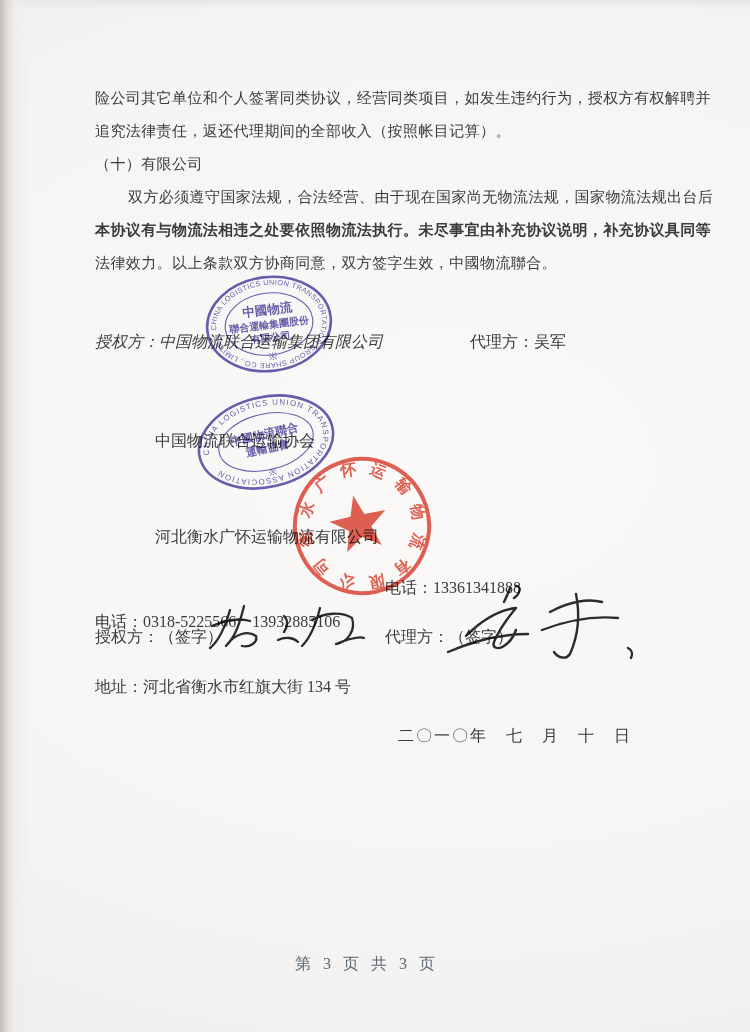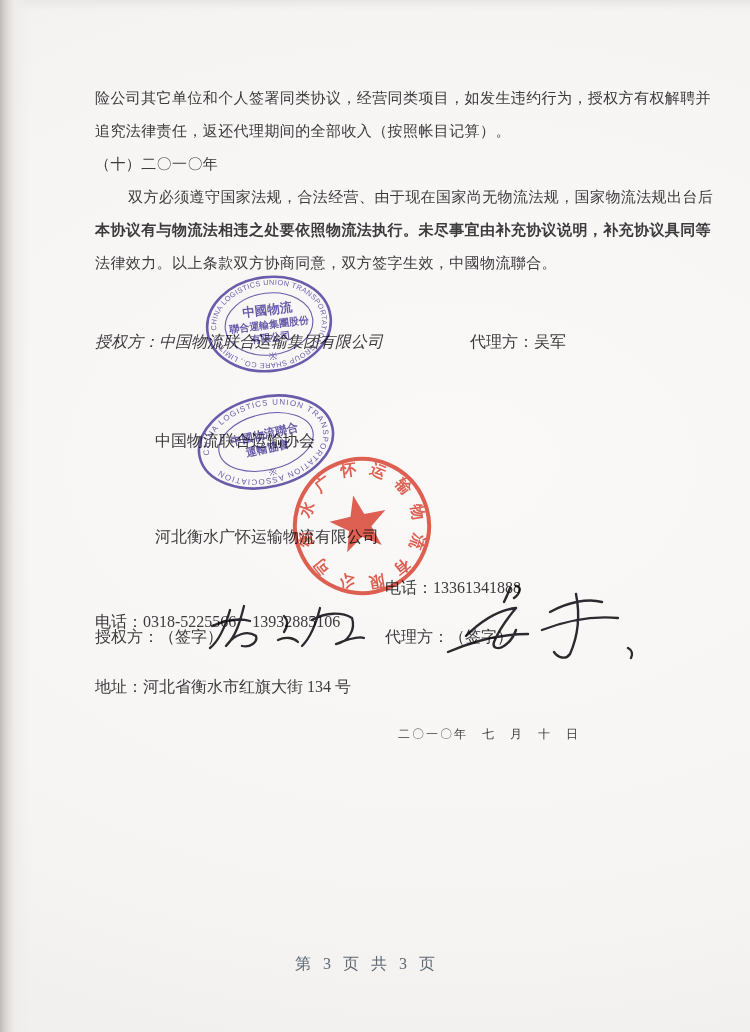--- a/index.html
+++ b/index.html
@@ -10,34 +10,34 @@
       linear-gradient(90deg,#bdbab8 0px,#dad7d5 6px,#efedeb 14px,rgba(249,247,245,0) 30px),
       linear-gradient(180deg,#e9e7e5 0px,rgba(249,247,245,0) 10px),
       radial-gradient(ellipse 900px 600px at 60% 45%, #fbf9f8 0%, #f7f5f3 70%, #f2f0ee 100%),
       #f8f6f4;
     color:#3b3a3d;}
   .abs{position:absolute;white-space:nowrap;}
   .bodyline{font-size:15px;letter-spacing:0.4px;line-height:20px;}
   .label{font-size:16px;}
   .small{font-size:14px;}
   .footer{font-size:16px;color:#5d6a76;letter-spacing:4px;}
-  .datefield{font-size:12px;letter-spacing:2px;}
+  .datefield{font-size:16px;letter-spacing:2px;}
   .seal{position:absolute;mix-blend-mode:multiply;}
   .seal svg{display:block;}
   .sig{position:absolute;mix-blend-mode:multiply;}
   .ringtext{font-family:"Liberation Sans","DejaVu Sans",sans-serif;}
 </style>
 </head>
 <body>
 
 <div class="page">
 
   <div class="abs bodyline" style="left:95px;top:88px;">险公司其它单位和个人签署同类协议，经营同类项目，如发生违约行为，授权方有权解聘并</div>
   <div class="abs bodyline" style="left:95px;top:121px;">追究法律责任，返还代理期间的全部收入（按照帐目记算）。</div>
-  <div class="abs bodyline" style="left:95px;top:154px;">（十）二〇一〇年</div>
+  <div class="abs bodyline" style="left:95px;top:154px;">（十）有限公司</div>
   <div class="abs bodyline" style="left:128px;top:187px;">双方必须遵守国家法规，合法经营、由于现在国家尚无物流法规，国家物流法规出台后</div>
   <div class="abs bodyline" style="left:95px;top:220px;font-weight:bold;">本协议有与物流法相违之处要依照物流法执行。未尽事宜由补充协议说明，补充协议具同等</div>
   <div class="abs bodyline" style="left:95px;top:253px;">法律效力。以上条款双方协商同意，双方签字生效，中國物流聯合。</div>
 
   <div class="abs label" style="left:95px;top:332px;font-style:italic;">授权方：中国物流联合运输集团有限公司</div>
   <div class="abs label" style="left:470px;top:332px;text-align:right;">代理方：吴军</div>
 
   <div class="abs label" style="left:155px;top:431px;">中国物流联合运输协会</div>
   <div class="abs label" style="left:155px;top:527px;">河北衡水广怀运输物流有限公司</div>
 

